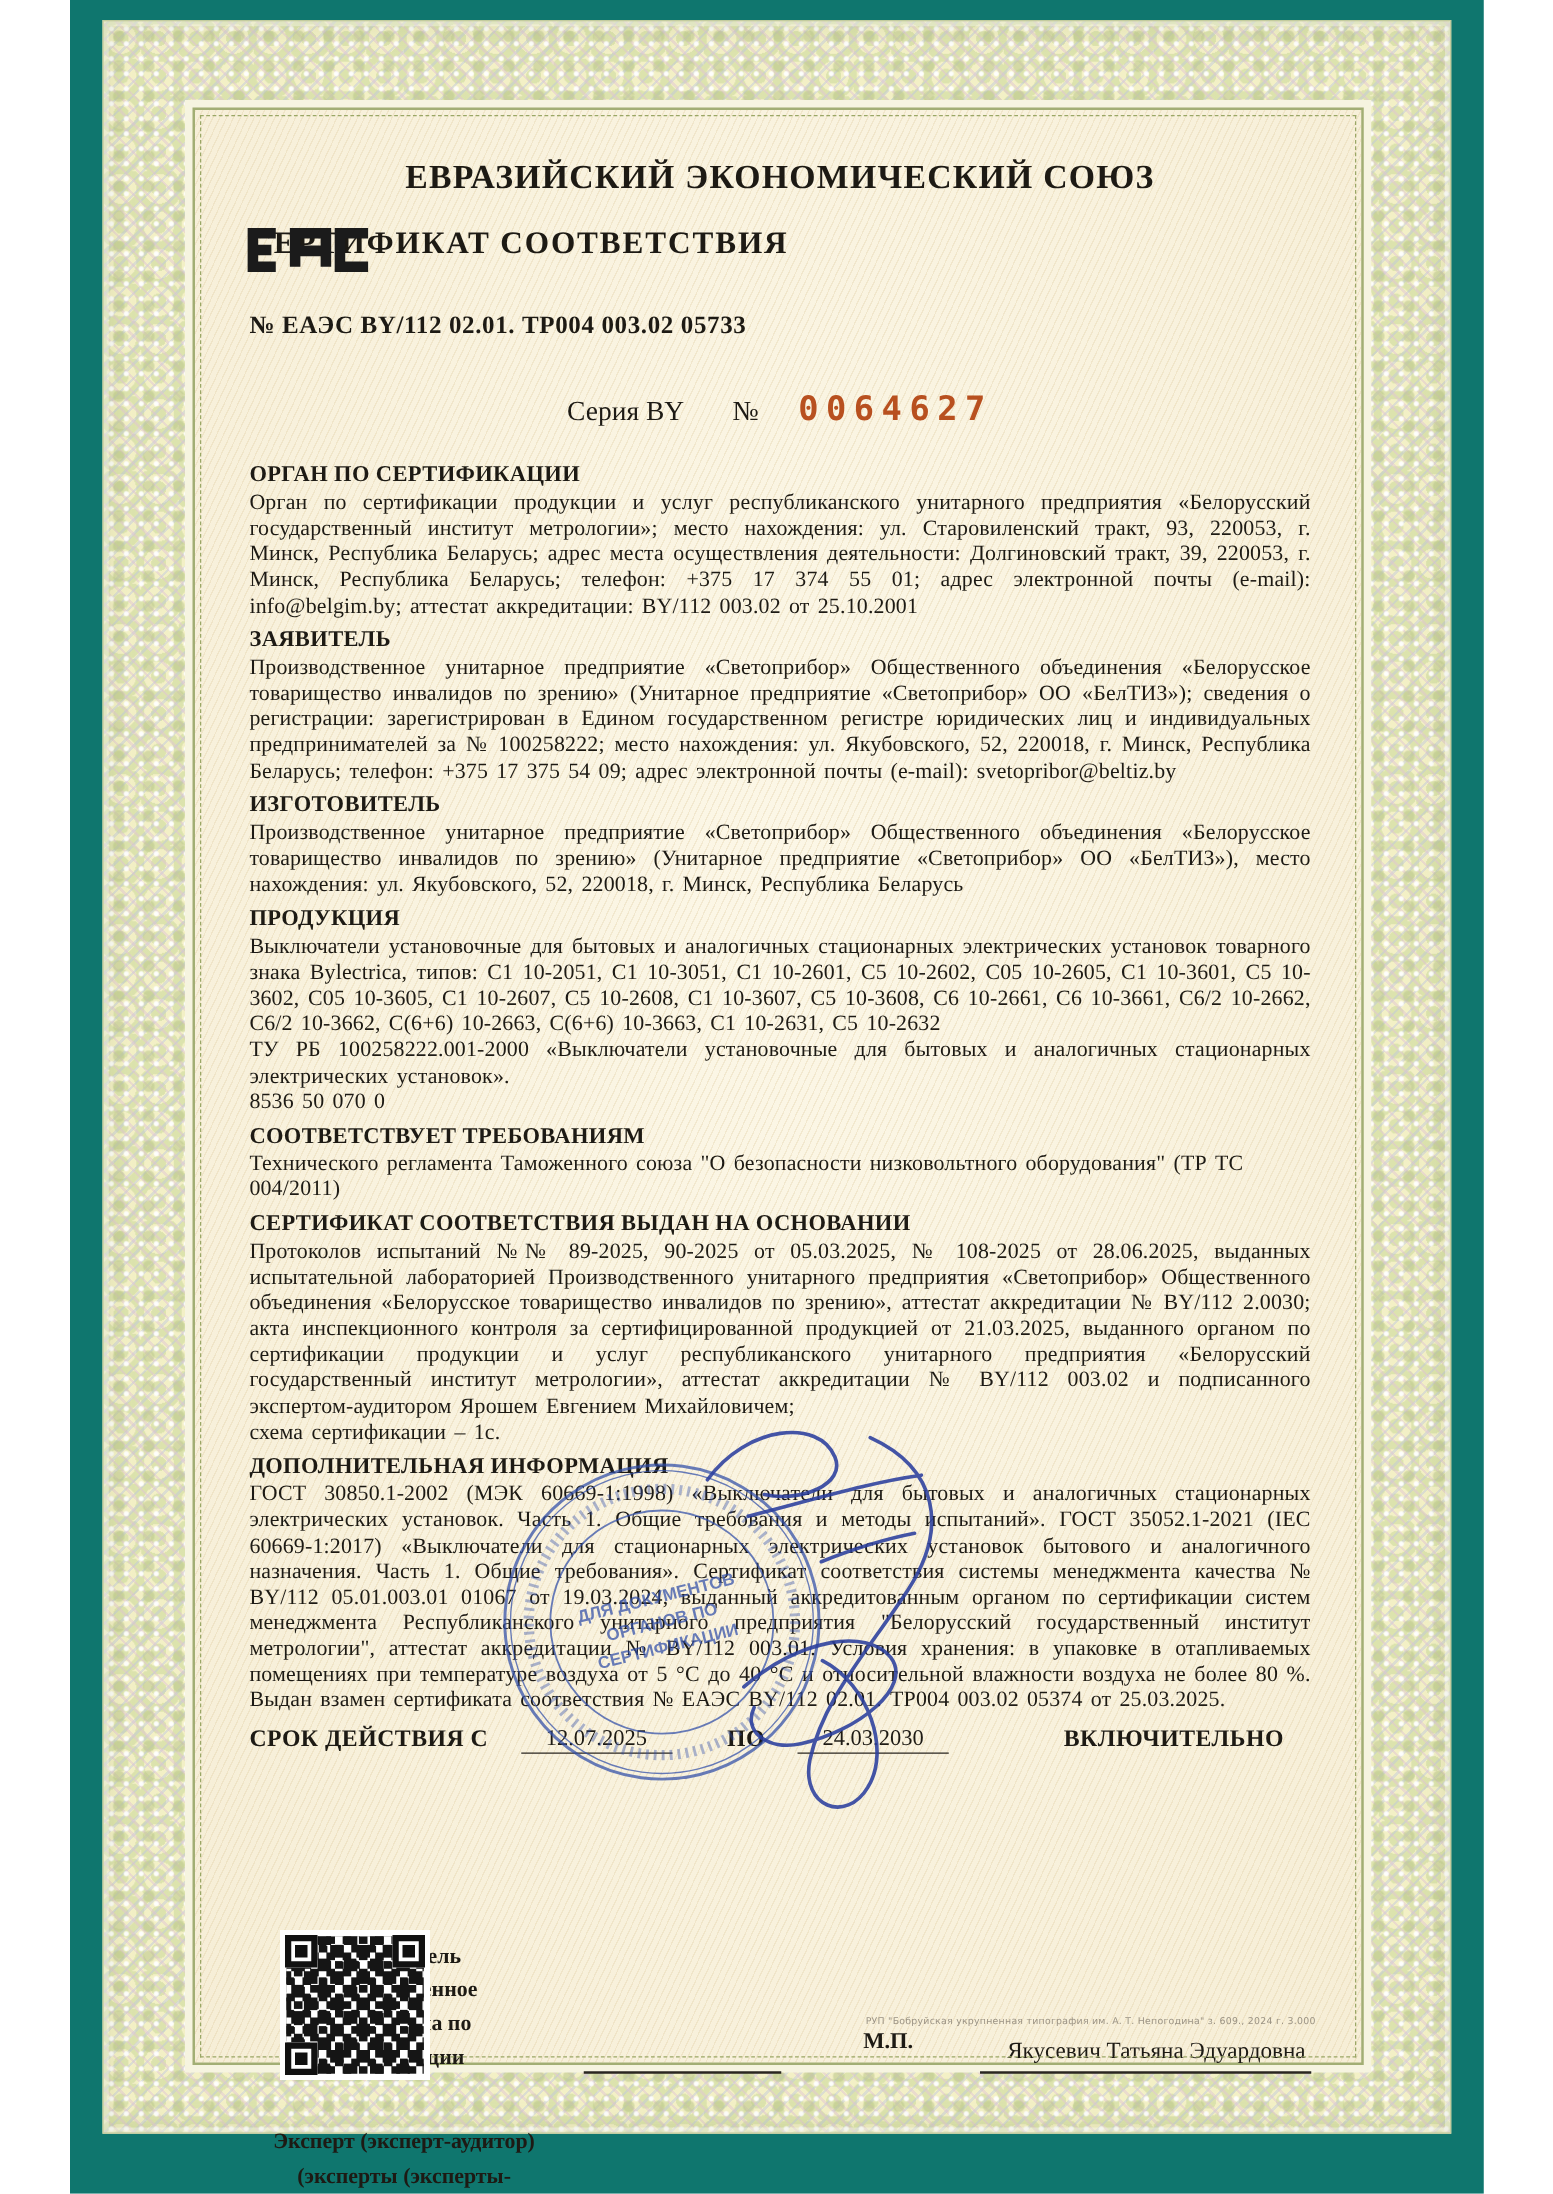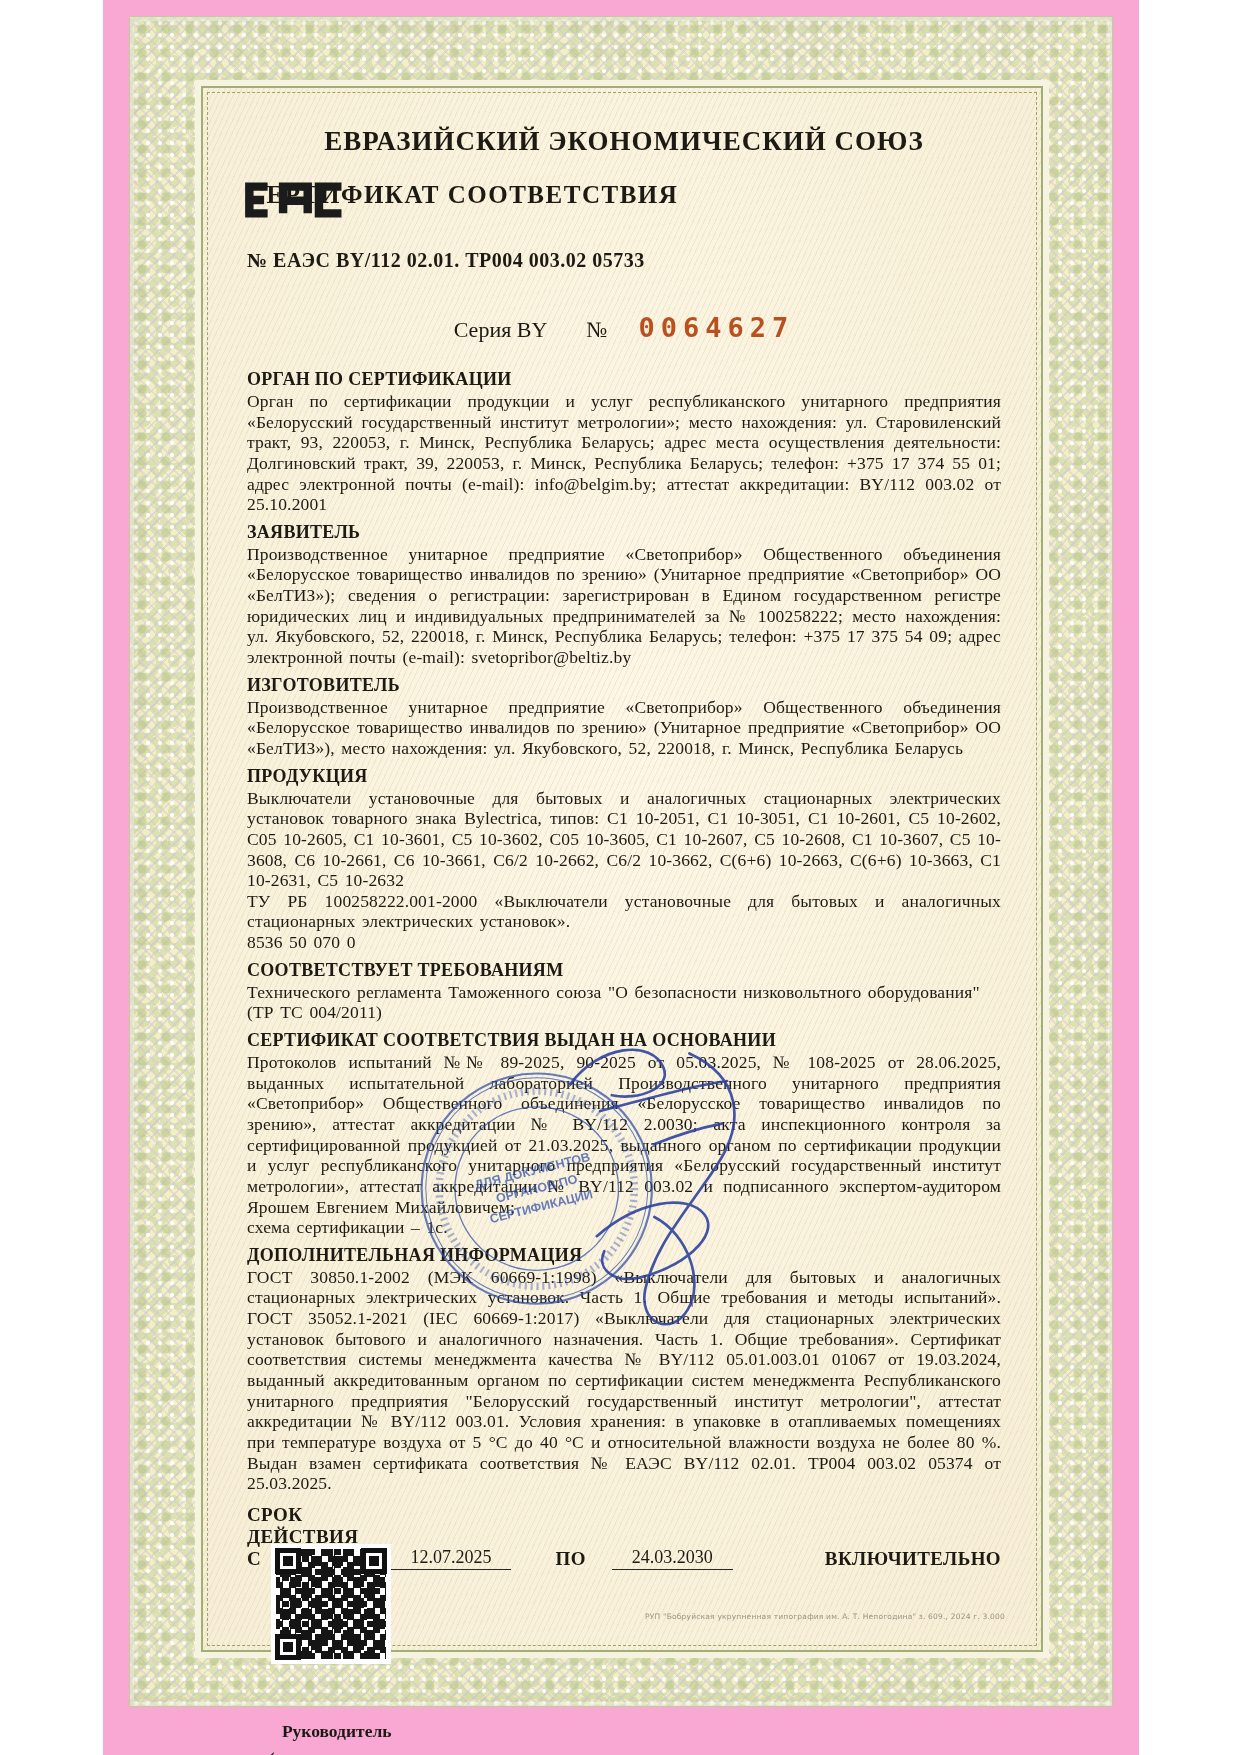--- a/index.html
+++ b/index.html
@@ -1,18 +1,18 @@
 <!DOCTYPE html>
 <html lang="ru"><head>
 <meta charset="utf-8">
 <style>
   html,body{margin:0;padding:0;background:#ffffff;}
   .page{
-    position:relative;width:1036px;height:1755px;margin:0 auto;
-    background:#f9a8d4;overflow:hidden;
+    position:relative;width:1131px;height:1755px;margin:0 auto;
+    background:#0f766e;overflow:hidden;
     font-family:"Liberation Serif", serif;color:#1d1a14;
   }
   
   .frame{
     position:absolute;left:26px;top:16px;right:26px;bottom:48px;
     background-color:#edeec9;
     background-image:
       radial-gradient(circle at 50% 50%, rgba(255,255,255,.95) 1.5px, transparent 2.6px),
       radial-gradient(circle at 50% 50%, rgba(186,198,138,.55) 4px, transparent 5.2px),
       repeating-linear-gradient(45deg, rgba(224,195,213,.45) 0 2px, transparent 2px 8px),

